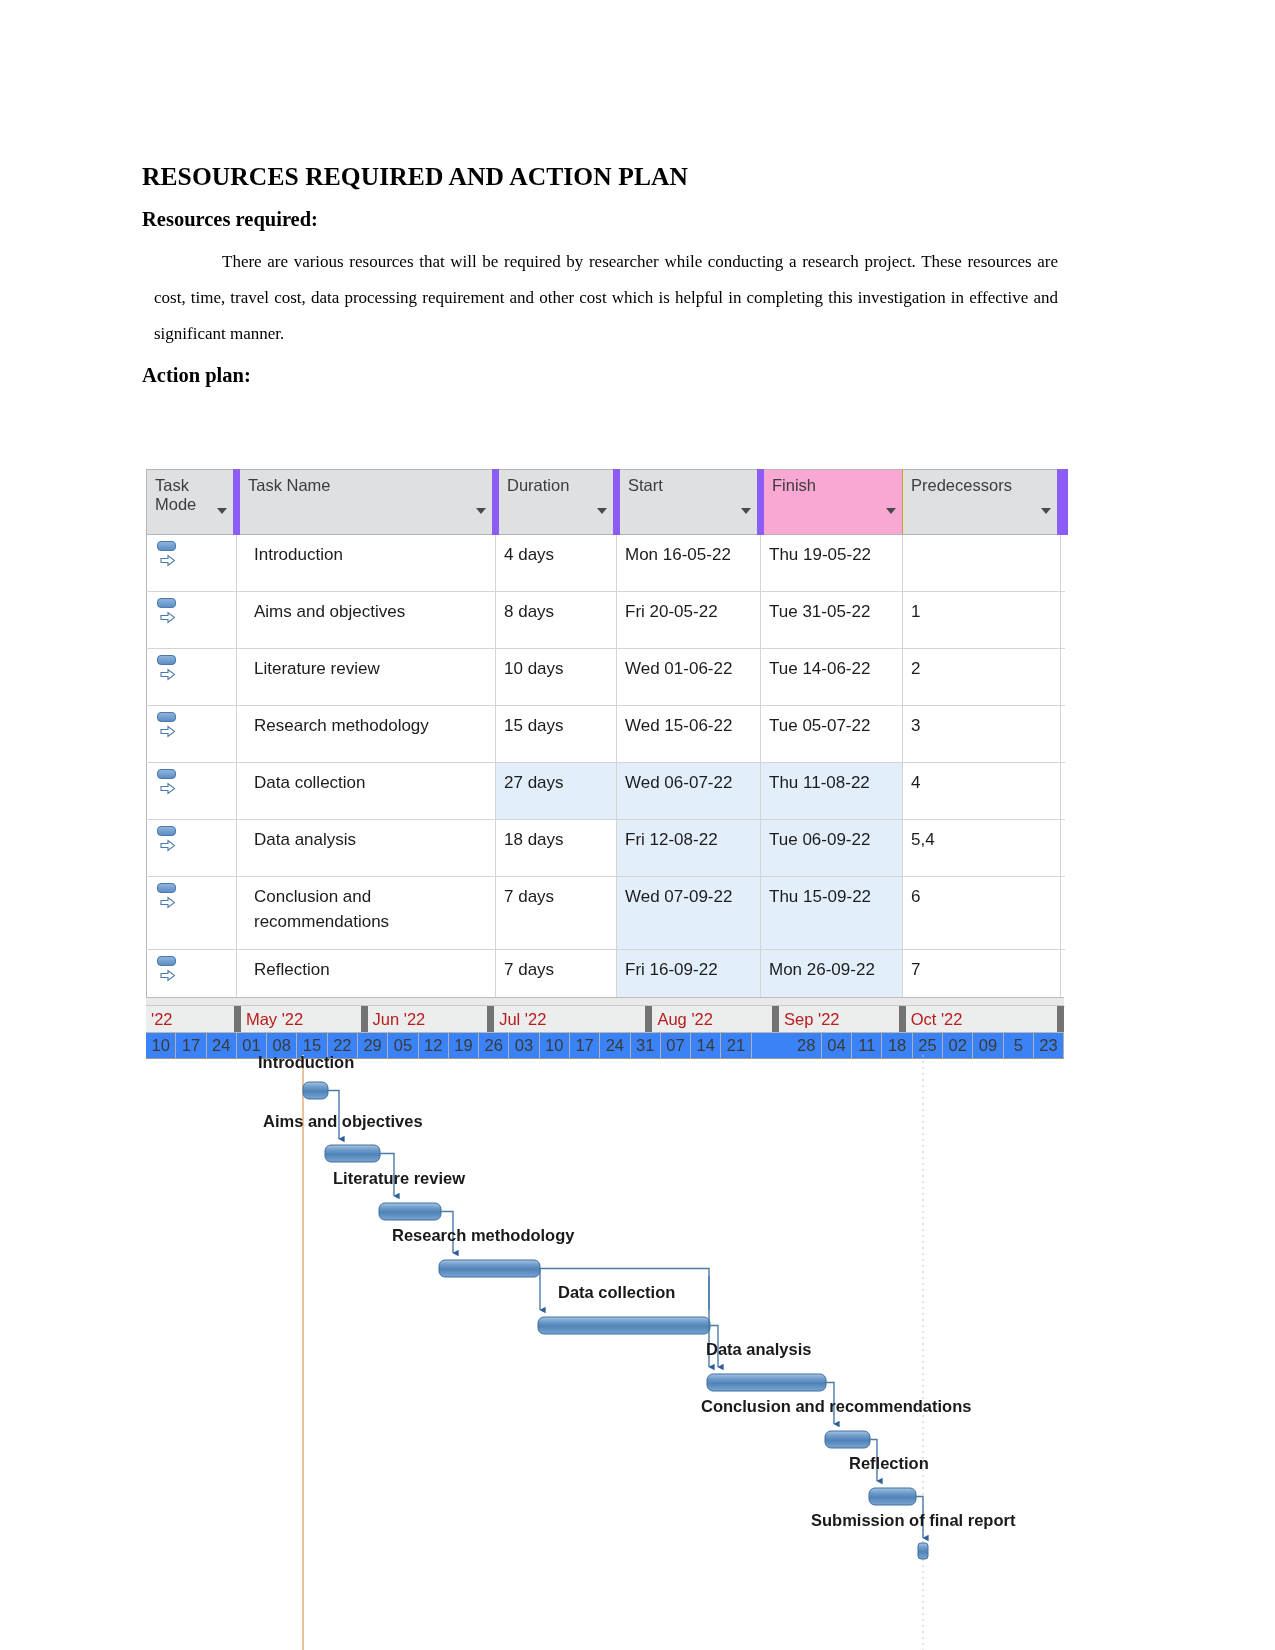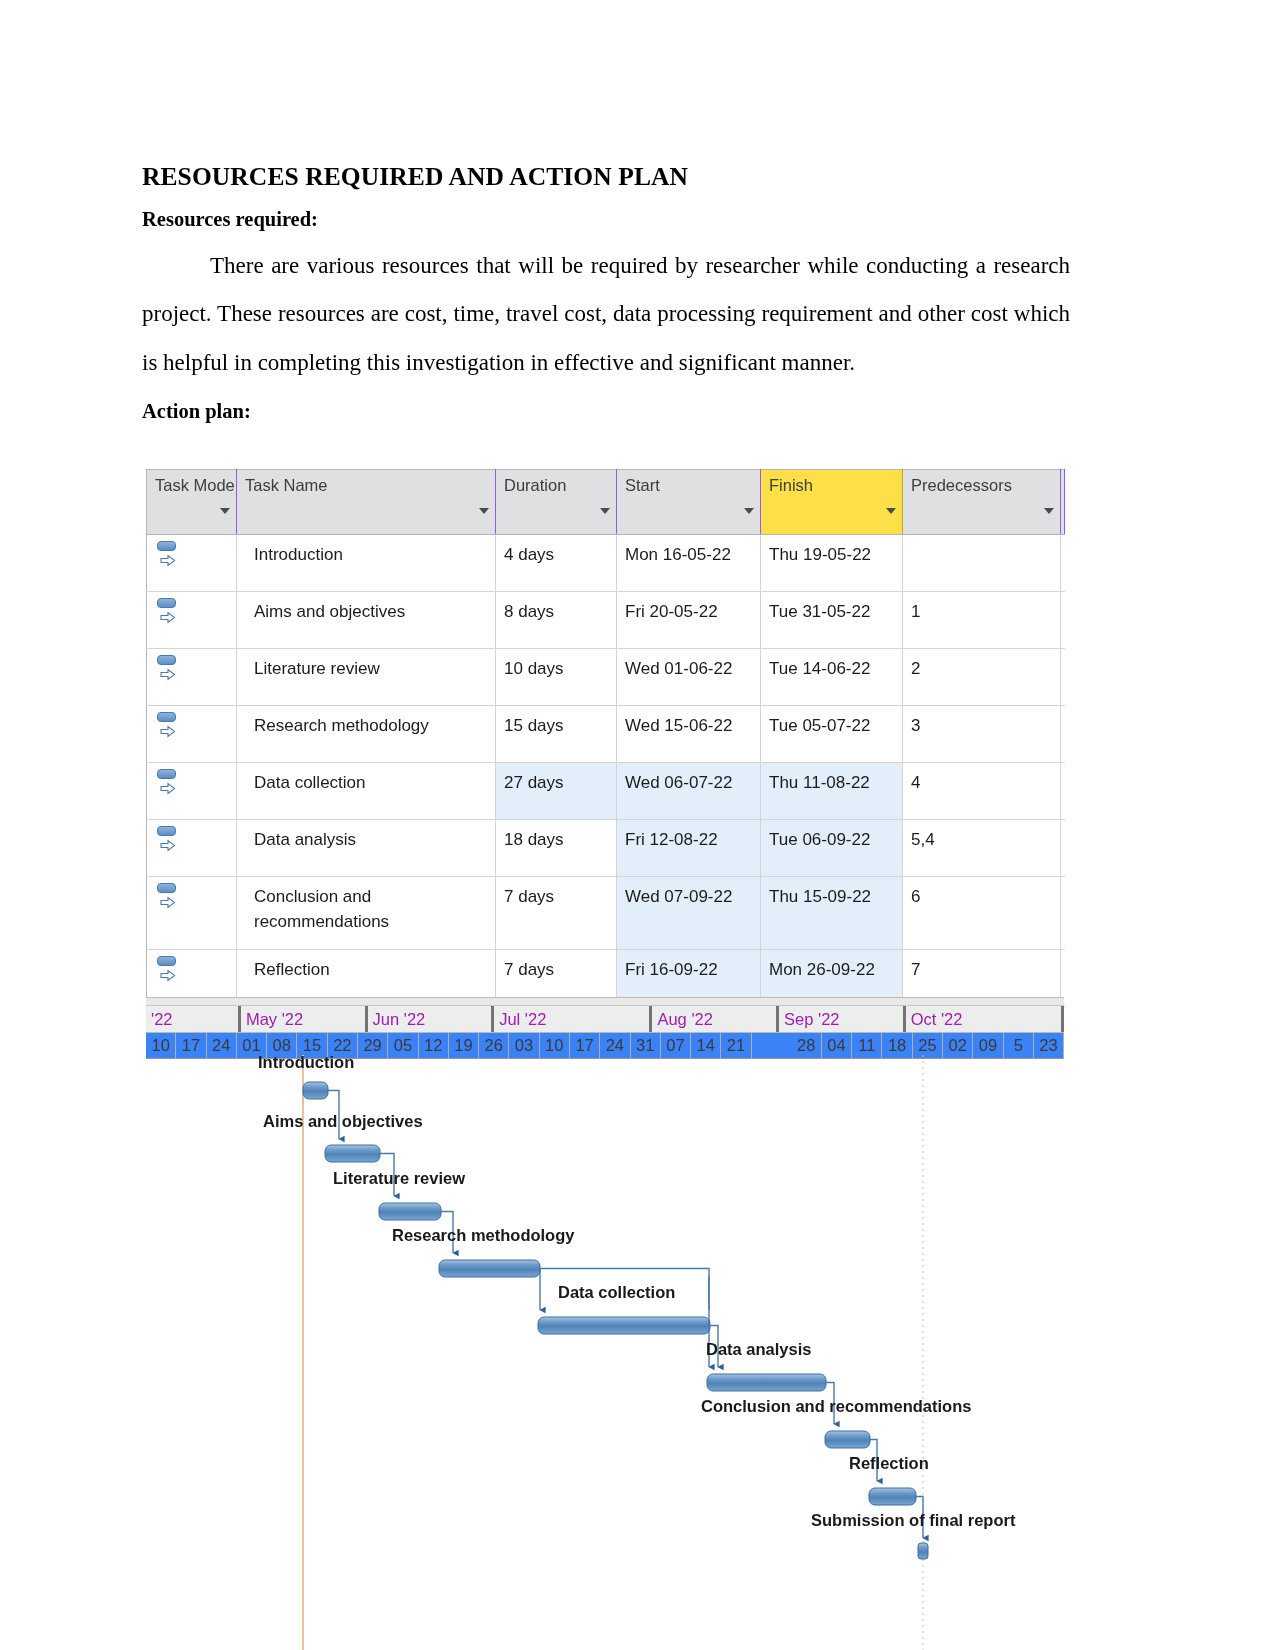--- a/index.html
+++ b/index.html
@@ -17,22 +17,22 @@
     font-size:25.5px;font-weight:bold;color:#000;
     letter-spacing:.1px;line-height:1.15;margin:0 0 16px 0;
   }
   .h2{
     font-family:"Liberation Serif",serif;
     font-size:20.5px;font-weight:bold;color:#000;
     margin:0 0 10px 0;line-height:1.2;
   }
   .para{
     font-family:"Liberation Serif",serif;
-    font-size:23px;color:#000;text-align:justify;
-    line-height:2.11;margin:0;text-indent:68px;
+    font-size:17px;color:#000;text-align:justify;
+    line-height:2.11;margin:12px;text-indent:68px;
   }
   .h2.action{margin-top:12px;}
 
   
   .mspwrap{position:absolute;left:146px;top:457px;width:918px;}
   .msptable{
     width:918px;border-collapse:collapse;
     font-family:"Liberation Sans",sans-serif;
     table-layout:fixed;background:#fff;
     border-left:1px solid #b6b6b6;
@@ -40,28 +40,28 @@
   .msptable col.c-mode{width:90px;}
   .msptable col.c-name{width:259px;}
   .msptable col.c-dur{width:121px;}
   .msptable col.c-start{width:144px;}
   .msptable col.c-finish{width:142px;}
   .msptable col.c-pred{width:158px;}
   .msptable col.c-extra{width:4px;}
 
   .msptable thead th{
     background:#dfe0e2;
-    border-right:1px solid #8b5cf6;
+    border-right:7px solid #8b5cf6;
     border-top:1px solid #b6b6b6;
     border-bottom:1px solid #b6b6b6;
     font-size:16.5px;font-weight:normal;color:#3d3d3d;
     text-align:left;vertical-align:top;
     padding:6px 0 0 8px;height:58px;position:relative;
   }
-  .msptable thead th.finish-col{background:#fde047;border-right:1px solid #c9a227;}
+  .msptable thead th.finish-col{background:#f9a8d4;border-right:1px solid #c9a227;}
   .msptable thead th.extra-col{padding:0;}
   .hdr-caret{
     position:absolute;right:6px;bottom:20px;
     width:0;height:0;border-left:5px solid transparent;
     border-right:5px solid transparent;border-top:6px solid #4a4a4a;
   }
   .hdr-label{display:block;}
 
   .msptable tbody td{
     border-right:1px solid #d4d4d4;
@@ -85,21 +85,21 @@
   .mode-icon .arw{position:absolute;left:3px;top:10px;}
 
   
   .tl{
     position:absolute;left:146px;top:985px;width:918px;
     font-family:"Liberation Sans",sans-serif;
   }
   .tl-top{height:7px;background:#e9e9ea;border-top:1px solid #bcbcbc;border-bottom:1px solid #c9c9c9;}
   .tl-months{display:flex;height:26px;background:#eceded;border-bottom:1px solid #b9b9b9;}
   .tl-months .m{
-    border-right:3px solid #737373;font-size:16.5px;color:#a21caf;
+    border-right:7px solid #737373;font-size:16.5px;color:#b91c1c;
     padding-left:5px;line-height:26px;box-sizing:border-box;overflow:hidden;white-space:nowrap;
   }
   .tl-weeks{display:flex;height:25px;background:#3b82f6;border-bottom:1px solid #9a9a9a;}
   .tl-weeks .w{
     border-right:1px solid #b0b0b0;font-size:16.5px;color:#3a3a3a;
     text-align:center;line-height:25px;box-sizing:border-box;overflow:hidden;white-space:nowrap;
   }
 
   
   .gantt{position:absolute;left:146px;top:1043px;width:918px;height:607px;overflow:hidden;}

